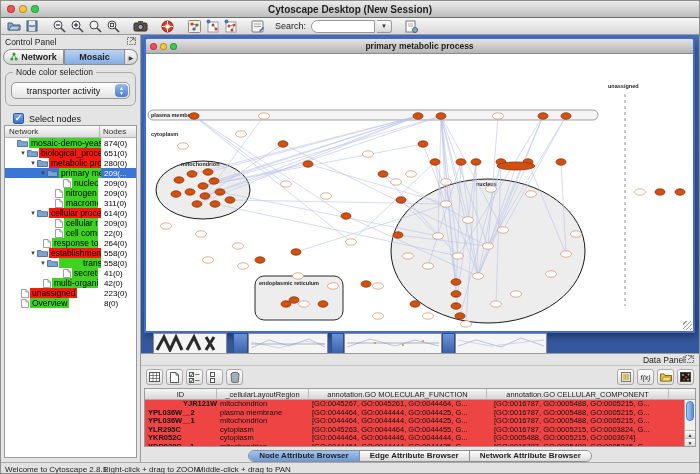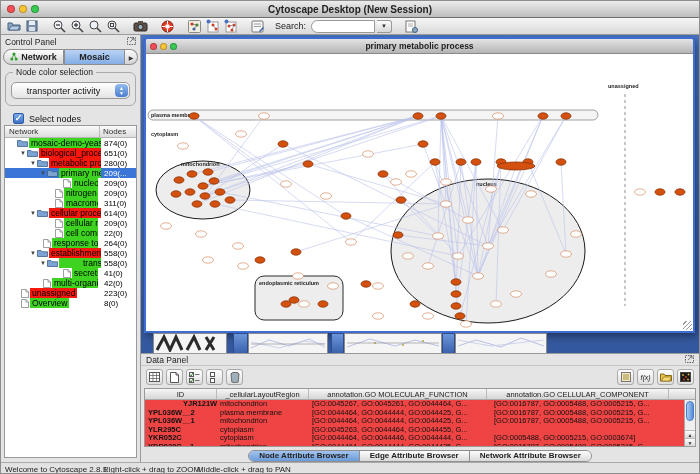--- a/index.html
+++ b/index.html
@@ -62,21 +62,21 @@
   .iframe-title{position:absolute;left:0;width:100%;text-align:center;font-size:8.5px;font-weight:bold;color:#222}
   .netcanvas{position:absolute;left:0;top:15px;right:0;bottom:0;background:#fff;overflow:hidden}
   .grip{position:absolute;right:1px;bottom:1px;width:9px;height:9px;background:repeating-linear-gradient(135deg,transparent 0 2px,#9a9a9a 2px 3px);z-index:5}
   .fragments{position:absolute;left:0;right:0;bottom:0;height:20px}
   .frag{position:absolute;top:0;height:20px}
   .frag-white{background:#f5f5f5;border:1px solid #8a8a8a;border-bottom:none}
   .frag-blue{background:linear-gradient(#6b95d8,#3b62ad);border:1px solid #2c4c8c;border-bottom:none}
 
   
   .data-panel{height:96px;background:#e4e4e4;border-top:1px solid #999;position:relative}
-  .dp-header{height:12px;display:flex;justify-content:space-between;align-items:center;font-size:8.5px;color:#222;padding:0 5px;border-bottom:1px solid #c6c6c6}
+  .dp-header{height:12px;display:flex;justify-content:flex-end;align-items:center;font-size:8.5px;color:#222;padding:0 5px;border-bottom:1px solid #c6c6c6}
   .dp-toolbar{height:22px;display:flex;align-items:center;gap:3px;padding:0 5px}
   .dpi{width:17px;height:16px;border:1px solid #aaa;border-radius:3px;background:linear-gradient(#ffffff,#dedede);display:flex;align-items:center;justify-content:center;font-size:7px;font-style:italic;color:#222}
   .dp-spacer{flex:1}
   .dp-table{position:absolute;left:3px;right:3px;top:34px;bottom:2px;background:#ef4444;border:1px solid #999;overflow:hidden}
   .dt-header{display:flex;height:11px;background:linear-gradient(#f6f6f6,#d6d6d6);border-bottom:1px solid #aaa;font-size:7.5px;color:#222}
   .dt-header div{border-right:1px solid #bbb;text-align:center;overflow:hidden;white-space:nowrap;line-height:11px;flex:0 0 auto}
   .dt-row{display:flex;height:8.5px;font-size:7.5px;line-height:8.5px;white-space:nowrap;color:#111}
   .dt-row div{overflow:hidden;flex:0 0 auto;padding-left:3px}
   .dt-row .cid{font-weight:bold}
   .vscroll{position:absolute;right:0;top:11px;bottom:0;width:11px;border-left:1px solid #aaa;background:#efefef}
@@ -757,20 +757,21 @@
             <div class="dt-row">
               <div class="cid" style="width: 72px;">YPL036W__1</div>
               <div style="width: 92px;">mitochondrion</div>
               <div style="width: 182px;">[GO:0044464, GO:0044444, GO:0044425, G...</div>
               <div style="width: 178px;">[GO:0016787, GO:0005488, GO:0005215, G...</div>
             </div>
             <div class="dt-row">
               <div class="cid" style="width: 72px;">YLR295C</div>
               <div style="width: 92px;">cytoplasm</div>
               <div style="width: 182px;">[GO:0045263, GO:0044464, GO:0044455, G...</div>
+              <div style="width: 178px;">[GO:0016787, GO:0005215, GO:0003824, G...</div>
             </div>
             <div class="dt-row">
               <div class="cid" style="width: 72px;">YKR052C</div>
               <div style="width: 92px;">cytoplasm</div>
               <div style="width: 182px;">[GO:0044464, GO:0044446, GO:0044444, G...</div>
               <div style="width: 178px;">[GO:0005488, GO:0005215, GO:0003674]</div>
             </div>
             <div class="dt-row">
               <div class="cid" style="width: 72px;">YDR039C__1</div>
               <div style="width: 92px;">mitochondrion</div>

